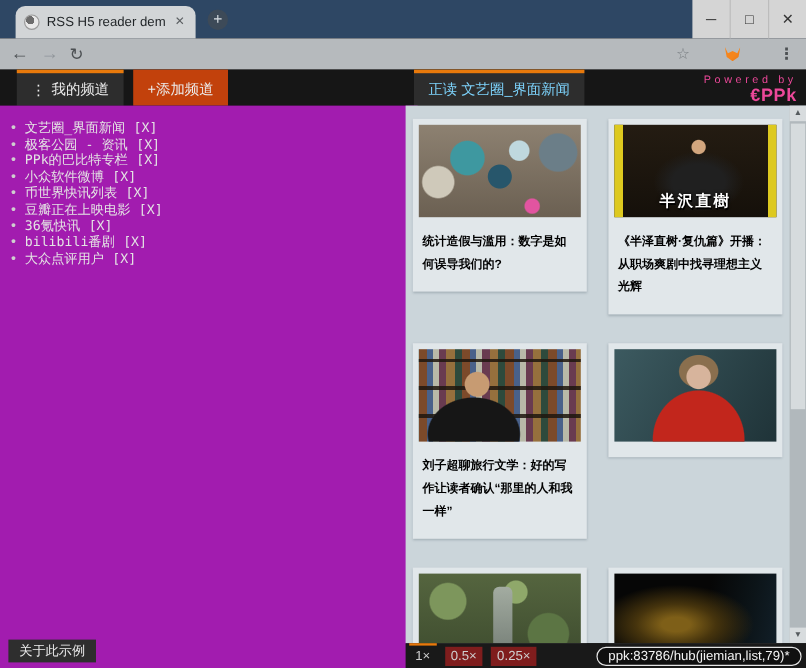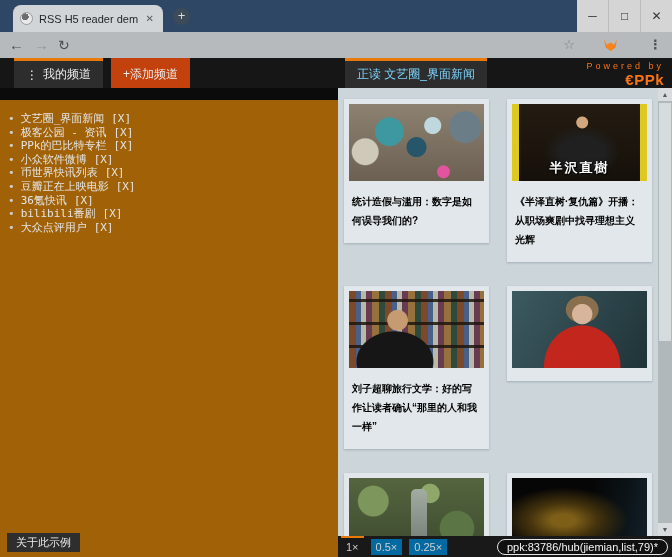--- a/index.html
+++ b/index.html
@@ -46,26 +46,26 @@
 
   
   .appheader { position:absolute; top:58px; left:0; right:0; height:30px; background:#161616; }
   .dark-tab { position:absolute; top:0; height:30px; background:#2d2d2d; color:#ececec;
     font-size:12px; display:flex; align-items:center; gap:5px; padding:0 12px;
     border-top:3px solid transparent; }
   .dark-tab.active { border-top-color:#e8790b; }
   .tab-mychannels { left:14px; }
   .btn-addchannel { left:111px; background:#c2410c; }
   .tab-reading { left:345px; color:#7dd3fc; }
-  .powered { position:absolute; right:8px; top:2px; text-align:right; color:#f97316; line-height:13px; }
+  .powered { position:absolute; right:8px; top:2px; text-align:right; color:#ec4899; line-height:13px; }
   .powered .pb { font-size:9px; letter-spacing:3px; }
   .powered .logo { font-size:15px; font-weight:bold; letter-spacing:.5px; }
 
   
-  .sidebar { position:absolute; left:0; top:100px; width:348px; bottom:0; background:#a16207;
+  .sidebar { position:absolute; left:0; top:88px; width:348px; bottom:0; background:#a21caf;
     font-family:"DejaVu Sans Mono",monospace; }
   .chan-list { list-style:none; padding:12px 0 0 8px; }
   .chan-list li { font-size:11px; line-height:13.6px; color:#e4e4e4; white-space:nowrap; }
   .chan-list .bullet { color:#cfcfcf; margin-right:6px; }
   .chan-list a { color:#e4e4e4; text-decoration:none; }
   .chan-list .rm { margin-left:7px; }
   .about-btn { position:absolute; left:7px; bottom:5px; background:#2e2e2e; color:#ededed;
     font-size:11px; padding:2px 9px; font-family:"Liberation Sans",sans-serif; }
 
   
@@ -116,21 +116,21 @@
   
   .scrollbar { position:absolute; right:0; top:0; width:14px; bottom:0; background:#b1b8bc; }
   .sb-btn { position:absolute; left:0; right:0; height:13px; background:#d8dcde; color:#565b5e;
     font-size:7px; text-align:center; line-height:13px; }
   .sb-up { top:0; } .sb-down { bottom:0; }
   .sb-thumb { position:absolute; left:1px; right:1px; top:15px; height:238px; background:#d6dbdd; }
 
   
   .bottombar { position:absolute; left:338px; right:0; bottom:0; height:21px; background:#191919;
     display:flex; align-items:center; gap:7px; padding-left:3px; }
-  .zoom-btn { font-size:11px; color:#cfcfcf; padding:0 5px; height:16px; line-height:17px; background:#0369a1; }
+  .zoom-btn { font-size:11px; color:#cfcfcf; padding:0 5px; height:16px; line-height:17px; background:#7f1d1d; }
   .zoom-btn.active { background:transparent; border-top:2px solid #e8790b; height:21px; line-height:18px; }
   .addr-chip { margin-left:auto; margin-right:4px; border:1px solid #e4e4e4; border-radius:10px;
     background:#101010; color:#f4f4f4; font-size:11px; padding:1px 9px; white-space:nowrap; }
 </style>
 </head>
 <body>
 
 <div class="titlebar">
   <div class="browser-tab">
     <span class="favicon"></span>

